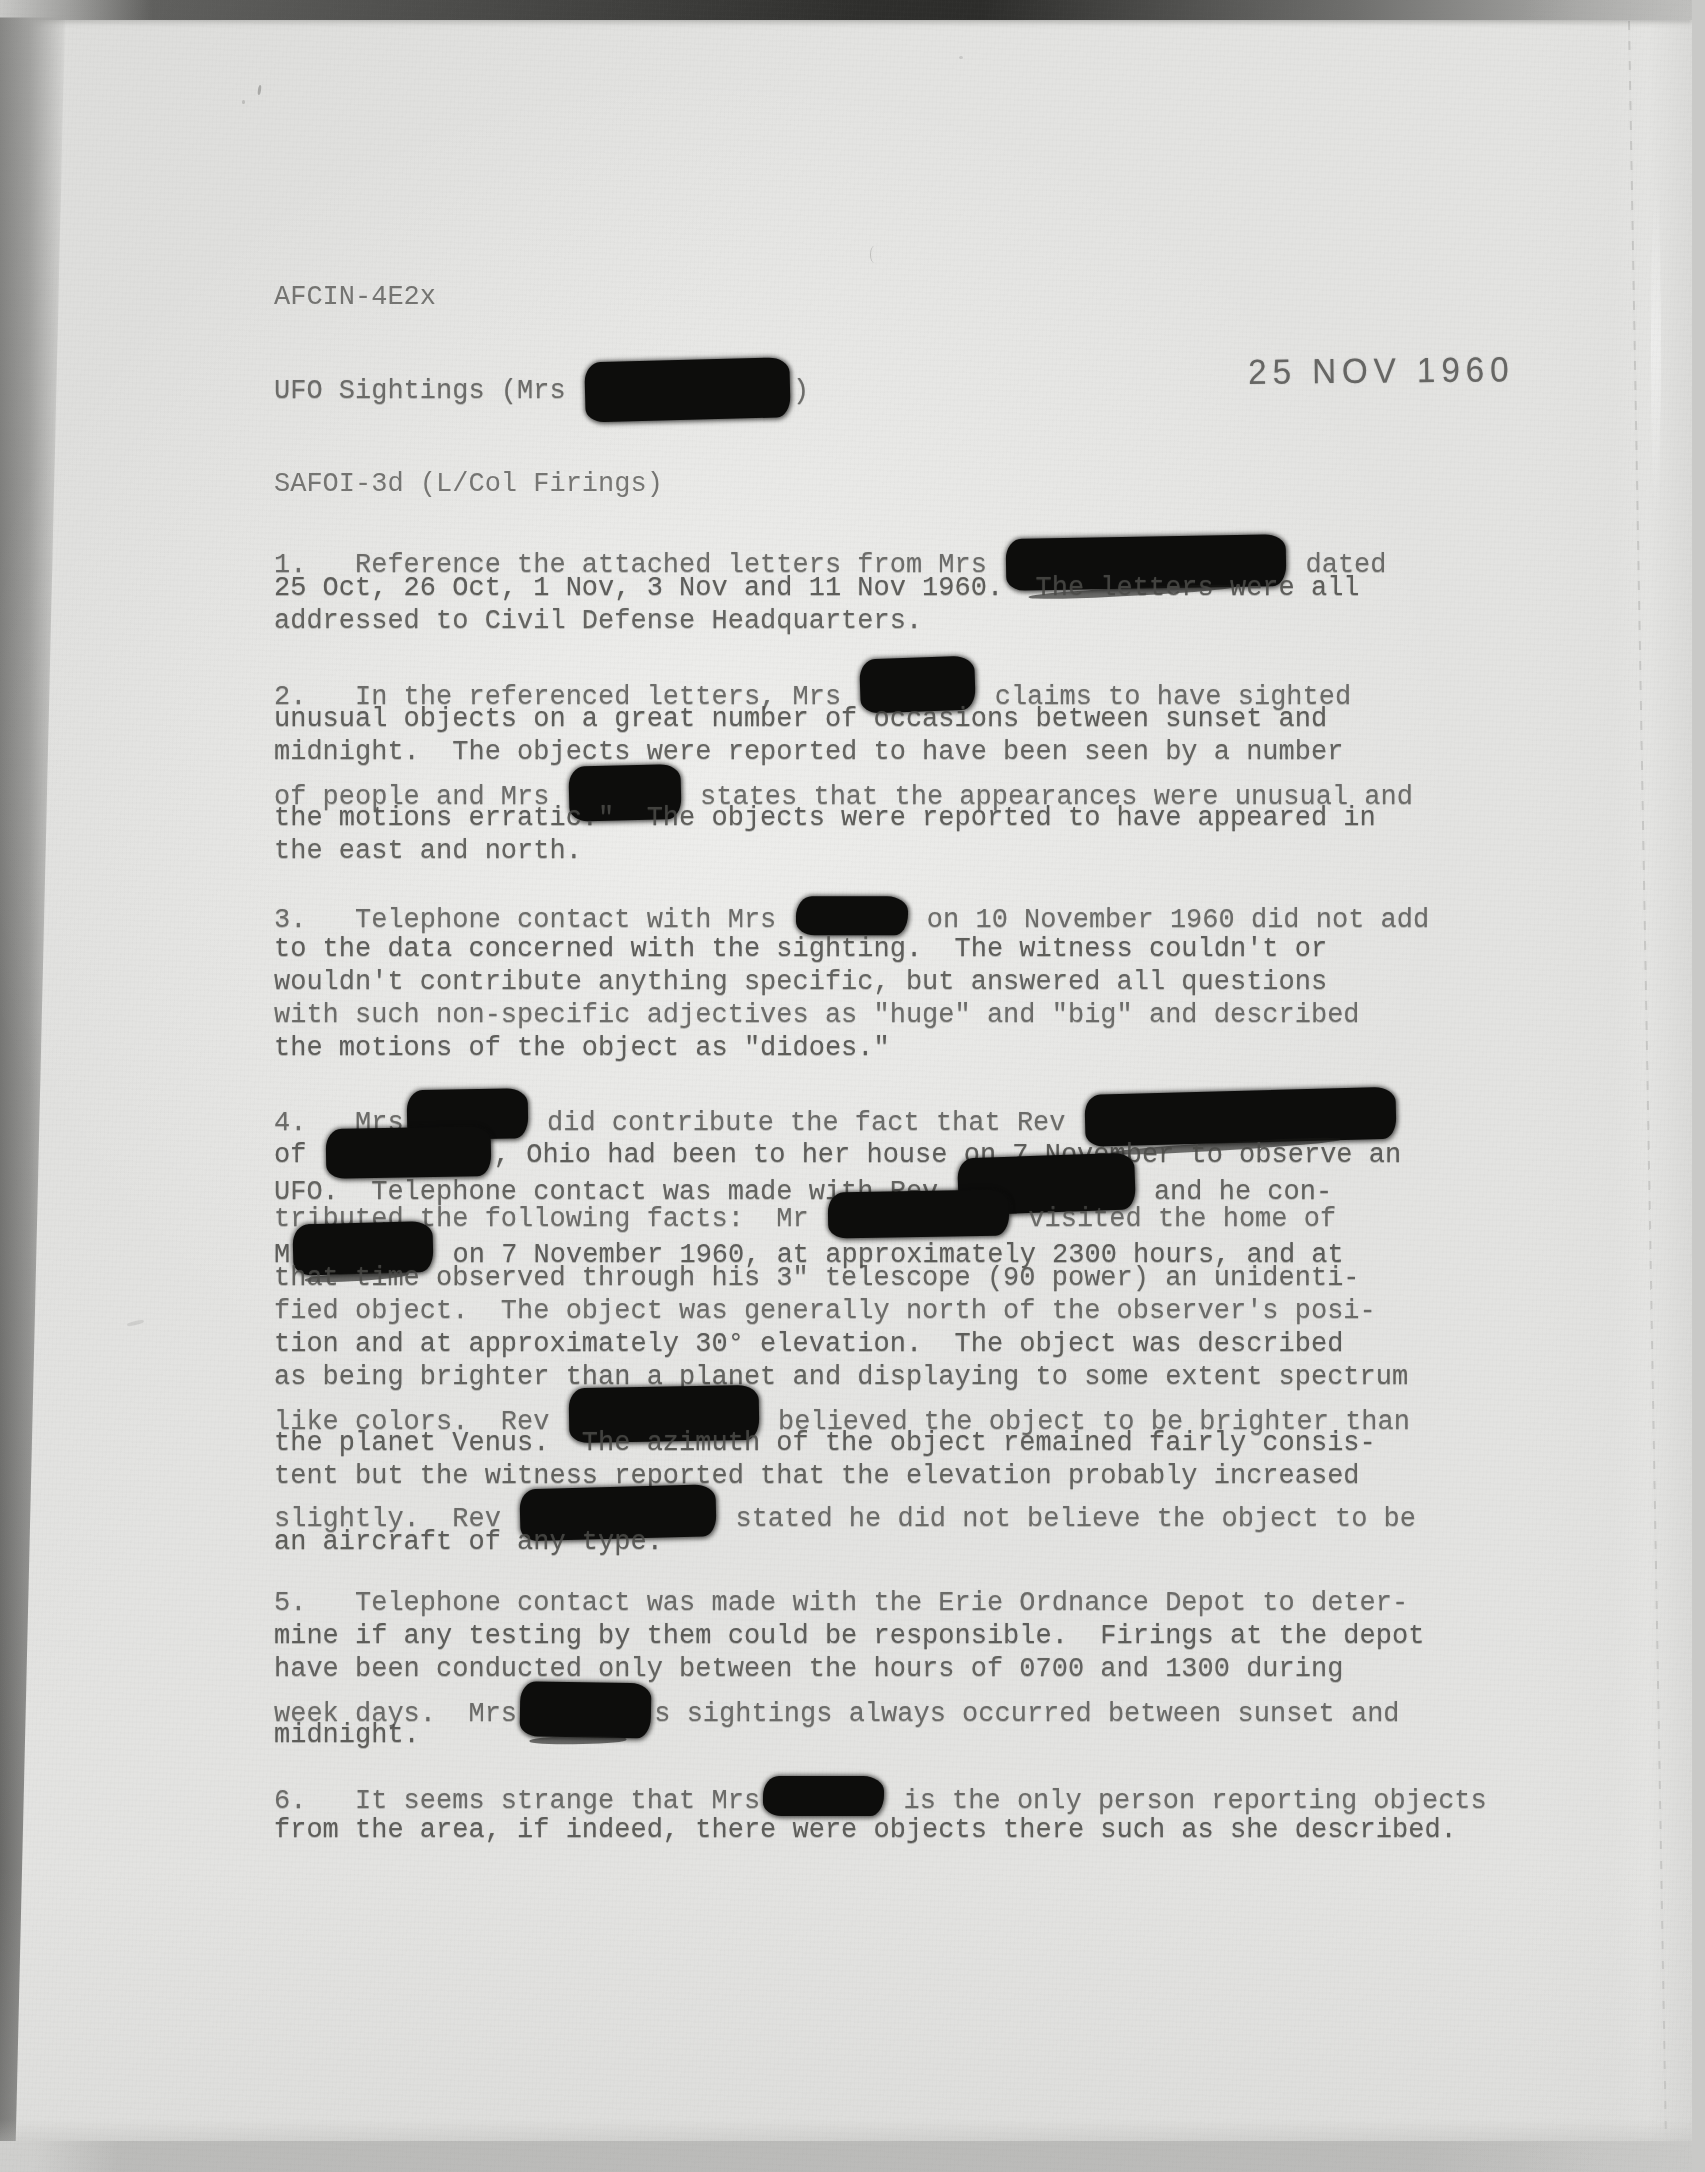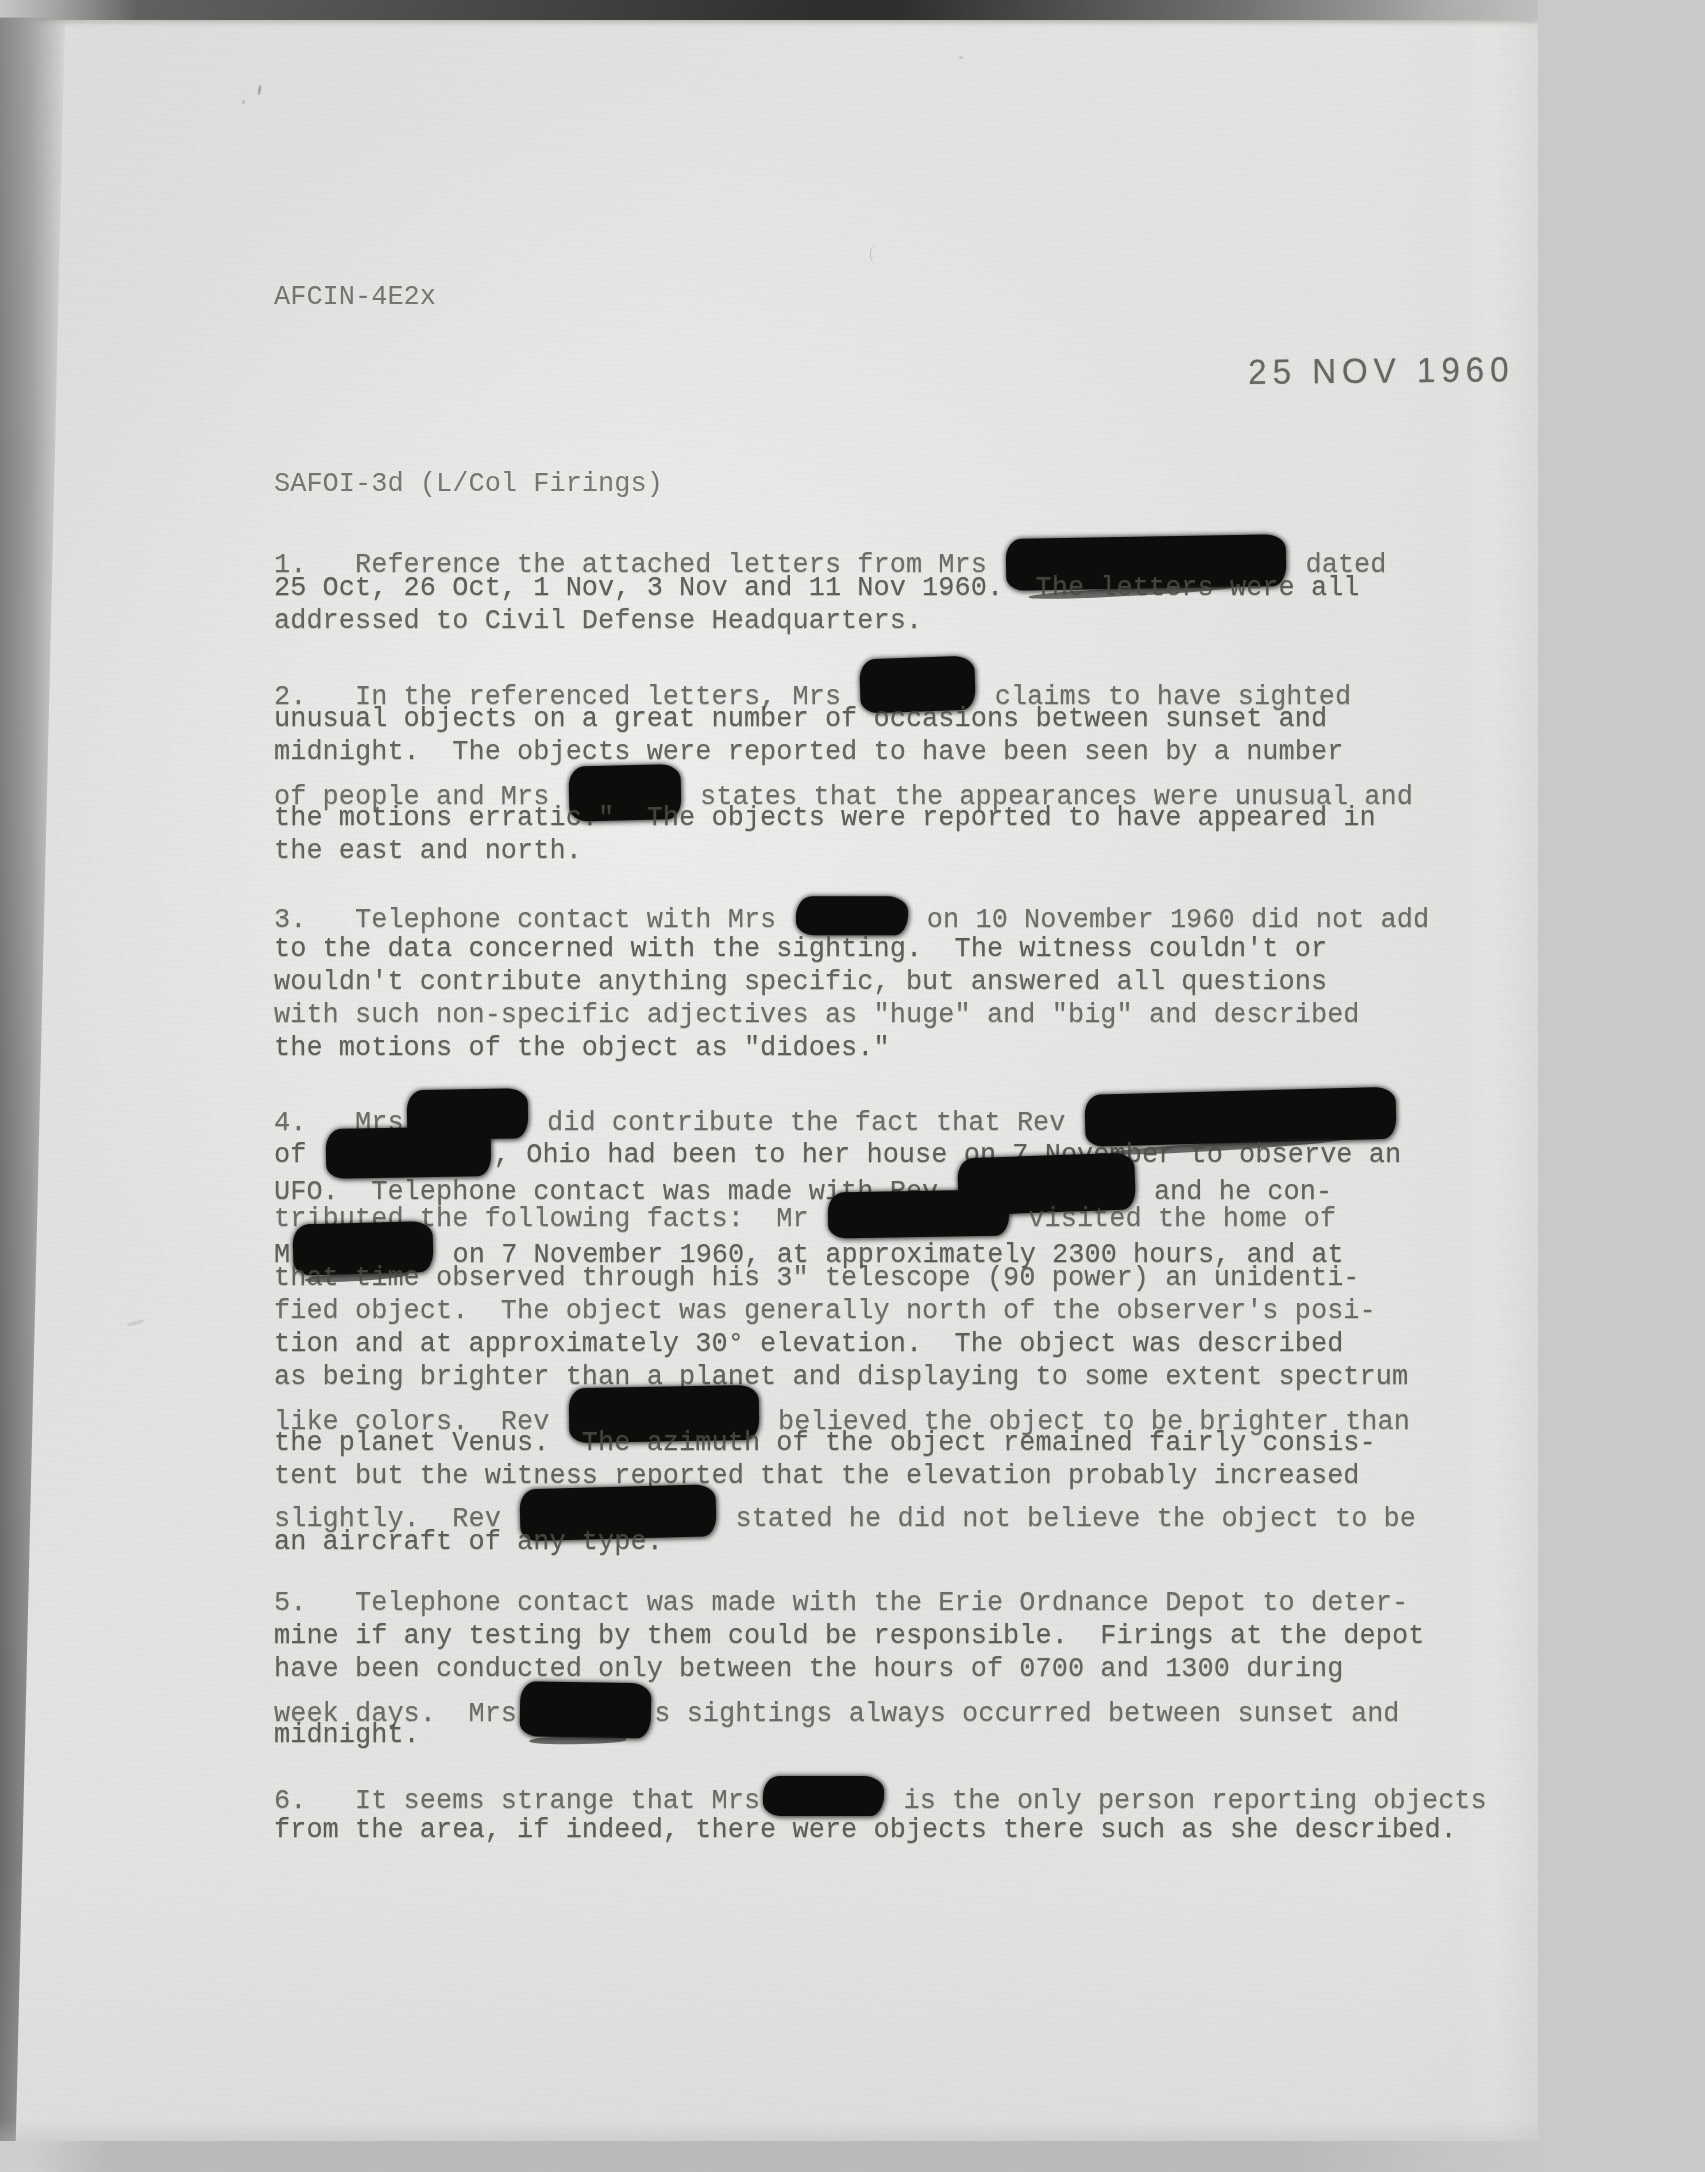--- a/index.html
+++ b/index.html
@@ -1,17 +1,17 @@
 <!DOCTYPE html>
 <html style="font-size:10px"><head>
 <meta charset="utf-8">
 <style>
   html,body{margin:0;padding:0;background:#c9c9c7;}
   .scan{
-    position:relative;width:1538px;height:2172px;overflow:hidden;
+    position:relative;width:1692px;height:2172px;overflow:hidden;
     background:#e3e3e1;
     font-family:"Liberation Mono","DejaVu Sans Mono",monospace;
   }
   
   .scan::before{
     content:"";position:absolute;inset:0;pointer-events:none;z-index:3;
     background:
       radial-gradient(ellipse 62% 46% at 42% 36%, rgba(251,251,249,.45), rgba(251,251,249,0) 72%),
       linear-gradient(115deg, rgba(206,206,204,.30), rgba(236,236,234,0) 32%),
       linear-gradient(0deg, rgba(200,200,198,.22), rgba(200,200,198,0) 14%),
@@ -109,20 +109,21 @@
   <div class="speck s1"></div>
   <div class="speck s2"></div>
   <div class="speck s3"></div>
   <div class="speck s4"></div>
   <div class="speck s5"></div>
 
   <div class="content">
 
     <div class="line" style="top:281px">AFCIN-4E2x</div>
 
+    <div class="pblock" style="top:361px"><div class="tline"><span class="trun">UFO Sightings (Mrs </span><span class="redaction" style="width: 205px; height: 60px; transform: translateY(-1.2px) rotate(-1.5deg);"></span><span class="trun">)</span></div></div>
 
     <div class="stamp">25 NOV 1960</div>
 
     <div class="line" style="top:468px">SAFOI-3d (L/Col Firings)</div>
 
     <div class="pblock" style="top:539px"><div class="tline"><span class="trun">1.   Reference the attached letters from Mrs </span><span class="redaction" style="width: 280px; height: 52px; transform: translateY(-2.5px) rotate(-1deg);"><span class="redaction-tail"></span></span><span class="trun"> dated</span></div><div class="tline"><span class="trun">25 Oct, 26 Oct, 1 Nov, 3 Nov and 11 Nov 1960.  The letters were all</span></div><div class="tline"><span class="trun">addressed to Civil Defense Headquarters.</span></div></div>
 
     <div class="pblock" style="top:670px"><div class="tline"><span class="trun">2.   In the referenced letters, Mrs </span><span class="redaction" style="width: 115px; height: 54px; transform: translateY(-12.4px) rotate(-2deg);"></span><span class="trun"> claims to have sighted</span></div><div class="tline"><span class="trun">unusual objects on a great number of occasions between sunset and</span></div><div class="tline"><span class="trun">midnight.  The objects were reported to have been seen by a number</span></div><div class="tline"><span class="trun">of people and Mrs </span><span class="redaction" style="width: 112px; height: 55px; transform: translateY(-3.7px) rotate(-1.5deg);"></span><span class="trun"> states that the appearances were unusual and</span></div><div class="tline"><span class="trun">the motions erratic."  The objects were reported to have appeared in</span></div><div class="tline"><span class="trun">the east and north.</span></div></div>
 
     <div class="pblock" style="top:900px"><div class="tline"><span class="trun">3.   Telephone contact with Mrs </span><span class="redaction" style="width: 112px; height: 39px; transform: translateY(-3.7px) rotate(0deg);"></span><span class="trun"> on 10 November 1960 did not add</span></div><div class="tline"><span class="trun">to the data concerned with the sighting.  The witness couldn't or</span></div><div class="tline"><span class="trun">wouldn't contribute anything specific, but answered all questions</span></div><div class="tline"><span class="trun">with such non-specific adjectives as "huge" and "big" and described</span></div><div class="tline"><span class="trun">the motions of the object as "didoes."</span></div></div>

